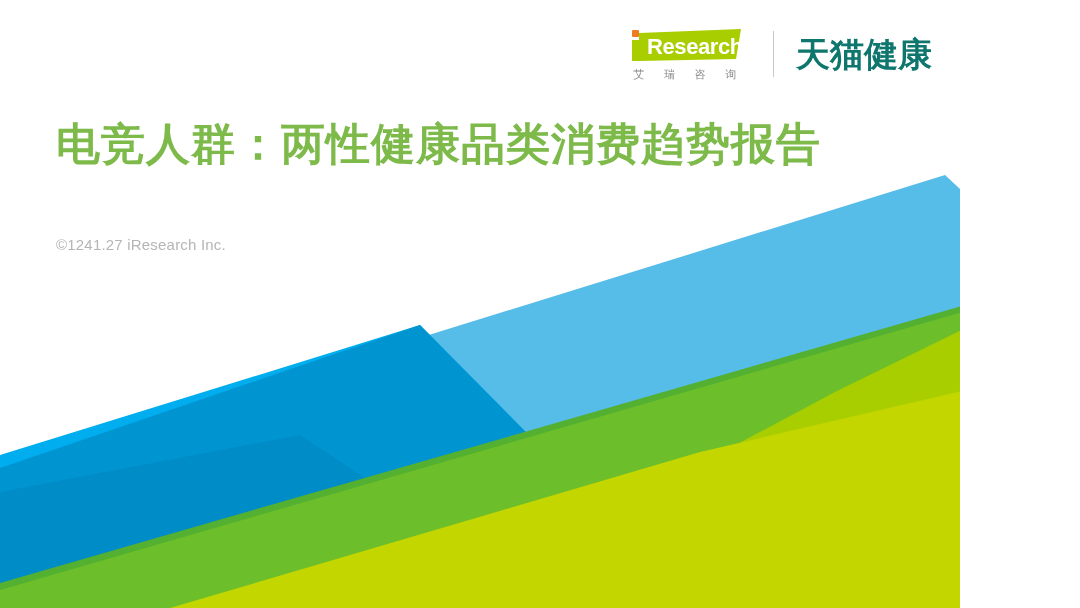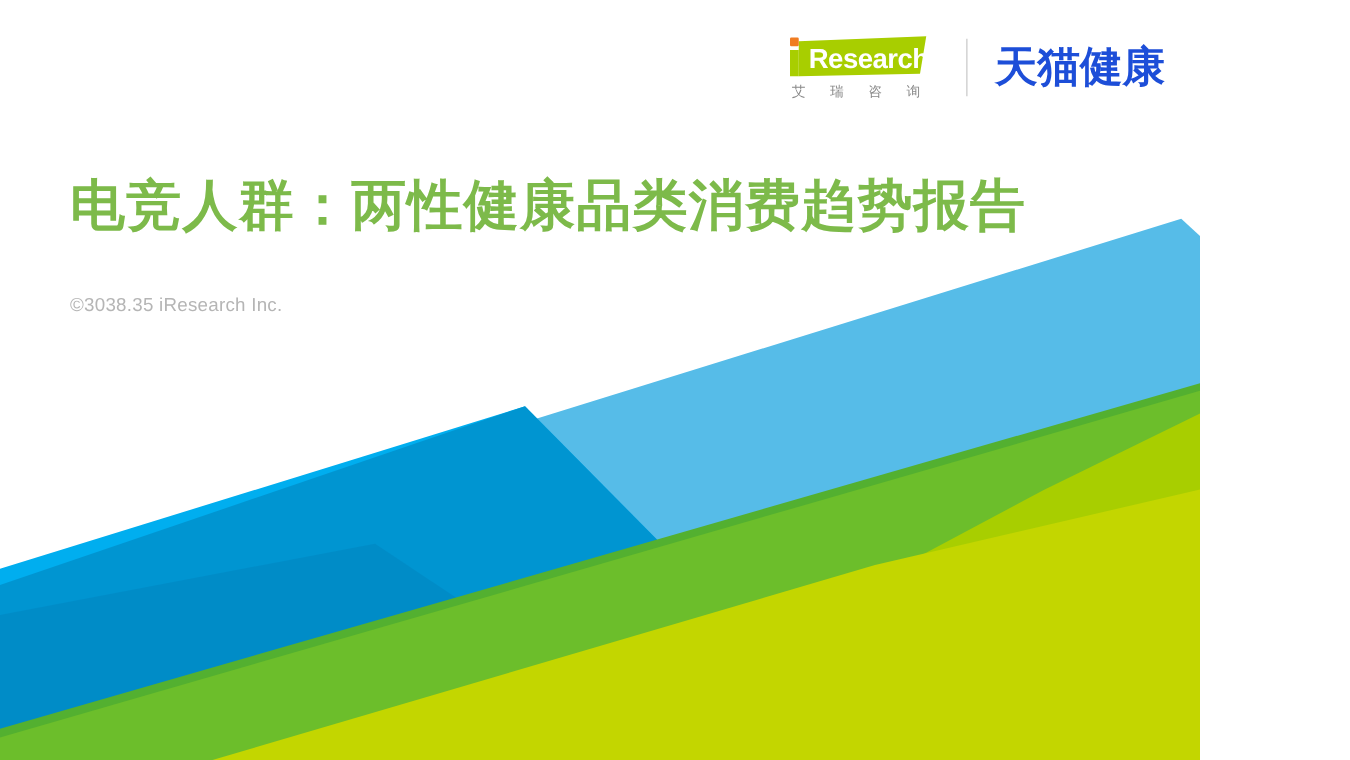--- a/index.html
+++ b/index.html
@@ -62,33 +62,32 @@
   .logo-divider{
     width:1px;
     height:46px;
     background:#c9c9c9;
     margin:0 22px 0 26px;
   }
 
   .tmall-logo{
     font-size:34px;
     font-weight:bold;
-    color:#1d4ed8;
+    color:#0f766e;
     letter-spacing:0px;
     line-height:1;
     white-space:nowrap;
     font-family:"DejaVu Sans","Liberation Sans",sans-serif;
   }
 
   
   #title-block{
     position:absolute;
     left:56px; top:118px;
     z-index:5;
-    margin-top:21px;
   }
   #page-title{
     font-size:44px;
     font-weight:bold;
     color:#7DBA4A;
     letter-spacing:1px;
     line-height:1.18;
     white-space:nowrap;
     font-family:"DejaVu Sans","Liberation Sans",sans-serif;
   }
@@ -150,15 +149,15 @@
     <div class="logo-divider"></div>
 
     <div class="tmall-logo">天猫健康</div>
 
   </div>
 
   <div id="title-block">
     <h1 id="page-title">电竞人群：两性健康品类消费趋势报告</h1>
   </div>
 
-  <div id="copyright">©3038.35 iResearch Inc.</div>
+  <div id="copyright">©1241.27 iResearch Inc.</div>
 
 </div>
 
 </body></html>

